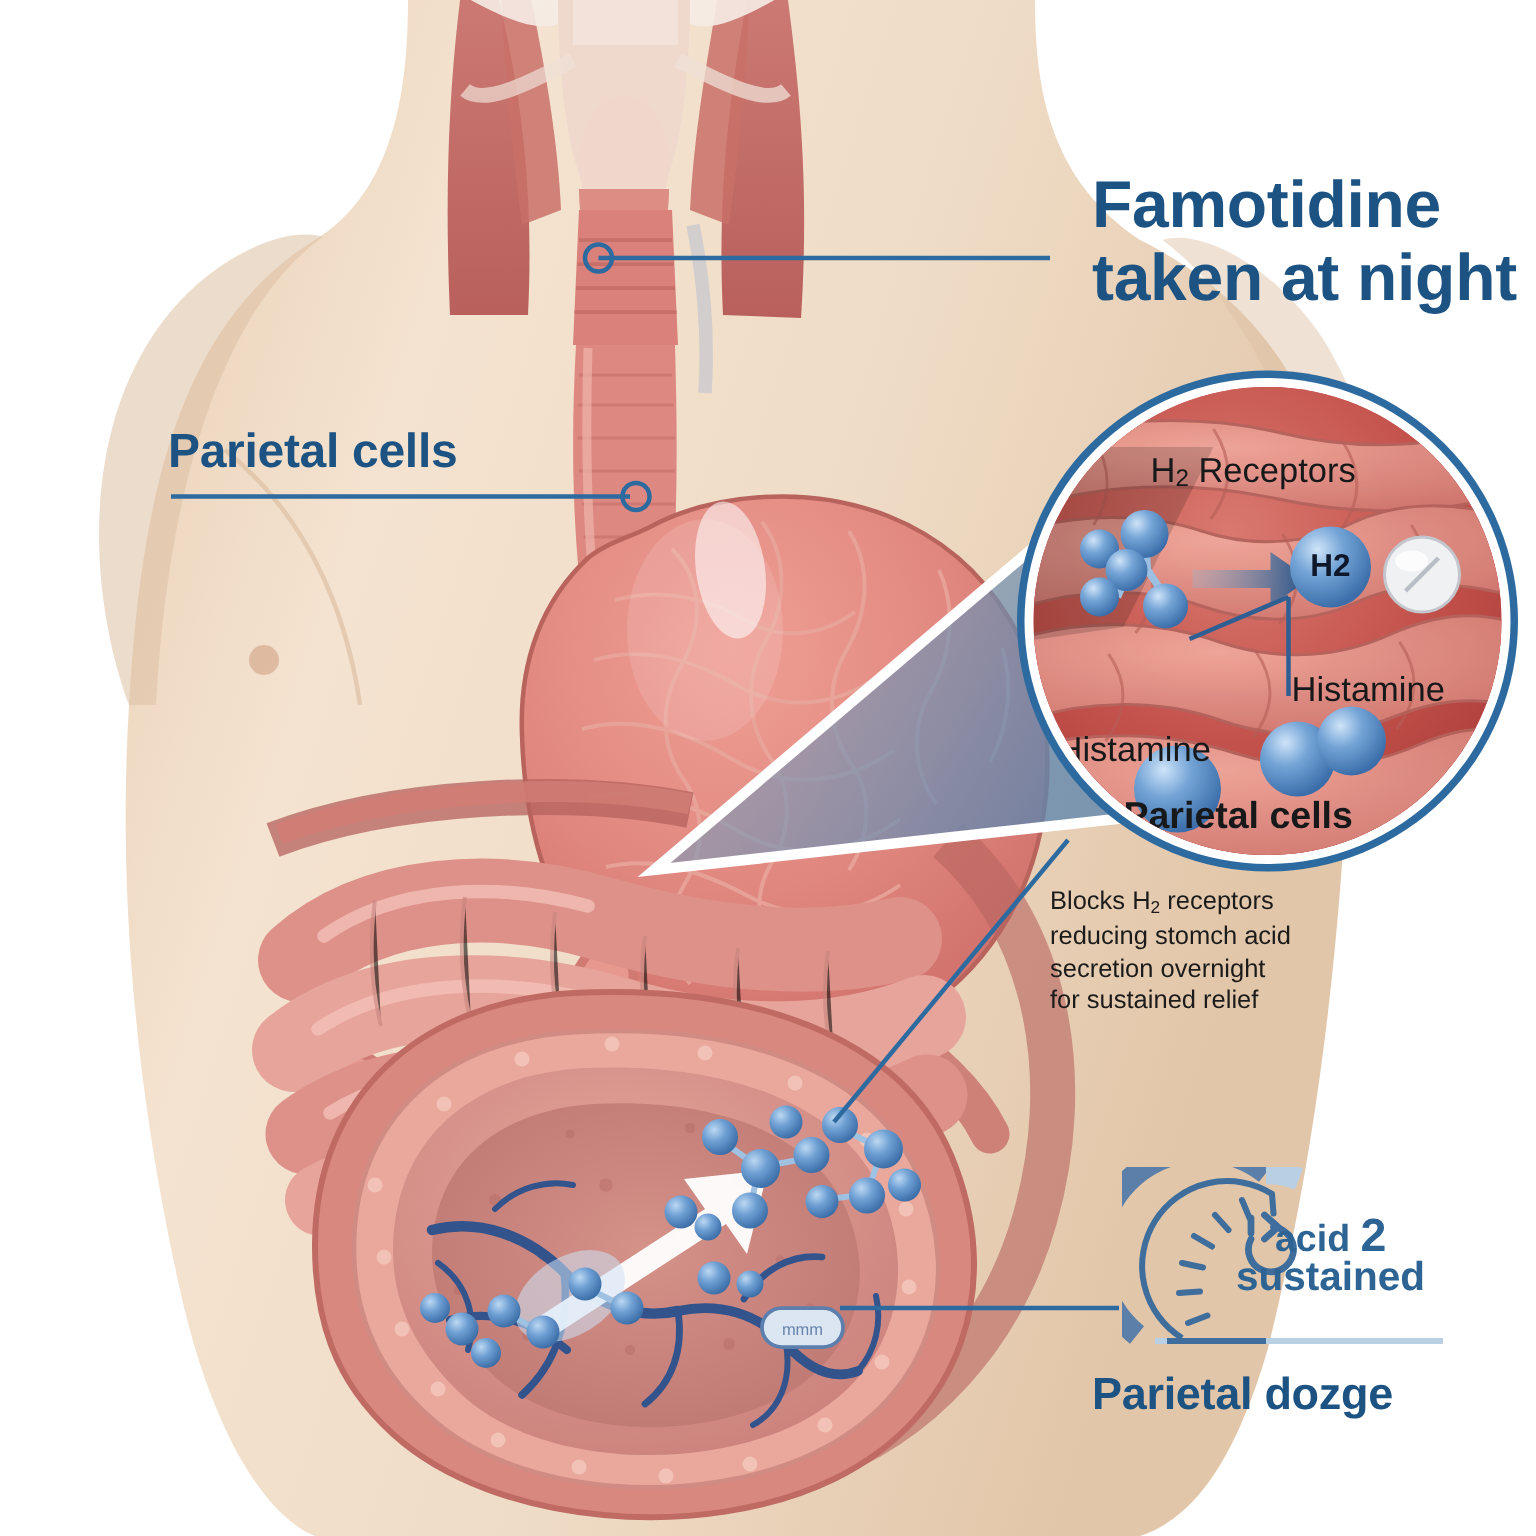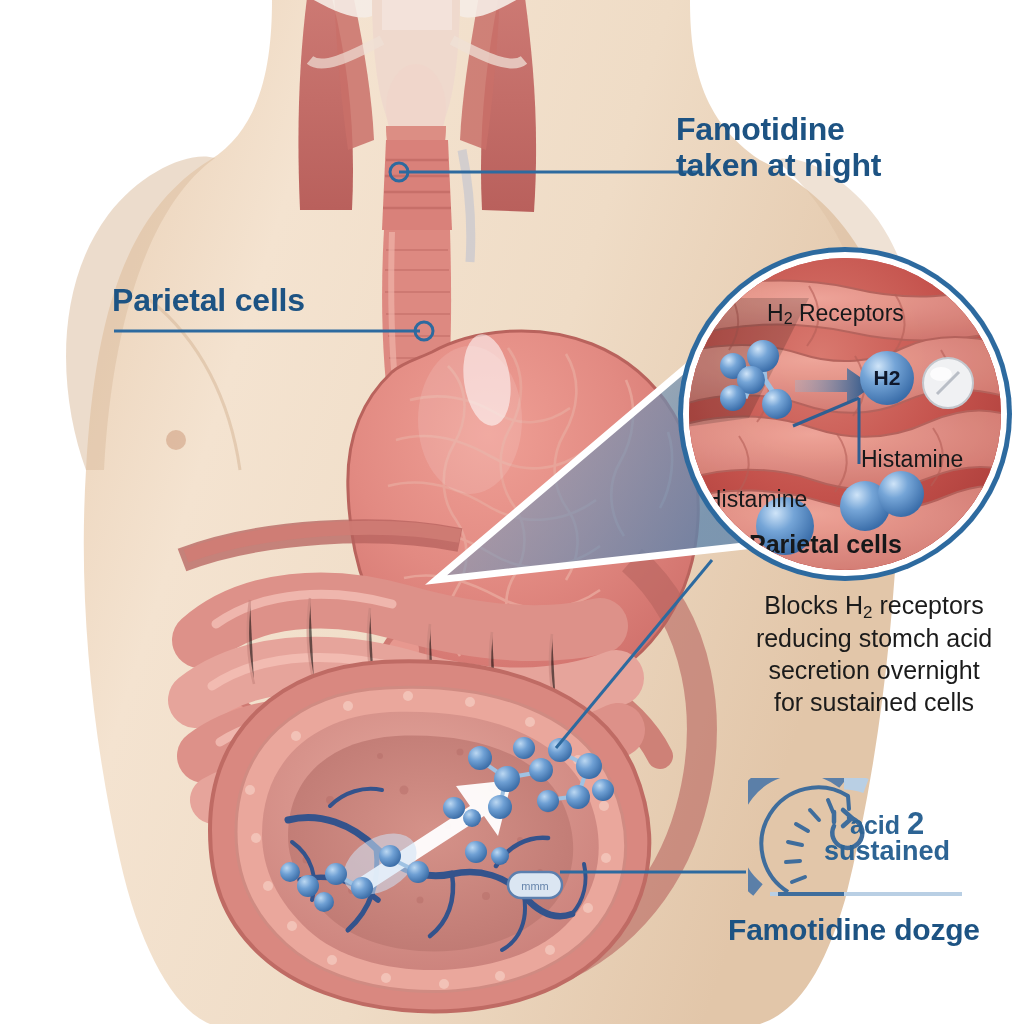--- a/index.html
+++ b/index.html
@@ -8,26 +8,26 @@
     background:#ffffff;
     font-family:"Liberation Sans", sans-serif;
   }
 
   
   .torso{position:absolute;inset:0;}
   .torso svg{position:absolute;inset:0;width:1024px;height:1024px;}
 
   
   .lbl{position:absolute;color:#1d5383;font-weight:bold;line-height:1.12;letter-spacing:-.2px;}
-  #title-label{left:676px;top:112px;font-size:32px;}
+  #title-label{left:728px;top:112px;font-size:44px;}
   #parietal-label{left:112px;top:283px;font-size:32px;}
   #bottom-caption{left:728px;top:913px;font-size:30px;}
 
-  #body-copy{position:absolute;left:736px;top:590px;width:276px;
-     color:#1b1b1b;font-size:25px;line-height:1.27;font-weight:400;text-align:center;}
+  #body-copy{position:absolute;left:700px;top:590px;width:276px;
+     color:#1b1b1b;font-size:17px;line-height:1.27;font-weight:400;}
   #body-copy .sub{font-size:.68em;vertical-align:-.22em;}
 
   
   #inset{
     position:absolute;left:689px;top:258px;width:312px;height:312px;
     border-radius:50%;
     box-shadow:0 0 0 6px #ffffff, 0 0 0 11px #2d6a9f;
     overflow:hidden;
     background:#c8524e;
   }
@@ -366,29 +366,29 @@
   </svg>
   </div>
 
   <div class="lbl" id="title-label">
     <div>Famotidine</div>
     <div>taken at night</div>
   </div>
 
   <div class="lbl" id="parietal-label">Parietal cells</div>
 
-  <div class="lbl" id="bottom-caption">Famotidine dozge</div>
+  <div class="lbl" id="bottom-caption">Parietal dozge</div>
 
   <div id="body-copy">
     <div>
       <span>Blocks H</span><span class="sub">2</span><span> receptors</span>
     </div>
     <div>reducing stomch acid</div>
     <div>secretion overnight</div>
-    <div>for sustained cells</div>
+    <div>for sustained relief</div>
   </div>
 
   <div id="inset">
     <svg class="insvg" viewBox="0 0 312 312" xmlns="http://www.w3.org/2000/svg">
       <defs>
         <radialGradient id="inBg" cx="42%" cy="32%" r="80%">
           <stop offset="0" stop-color="#d9796f"></stop>
           <stop offset=".55" stop-color="#c4524c"></stop>
           <stop offset="1" stop-color="#a83a37"></stop>
         </radialGradient>

